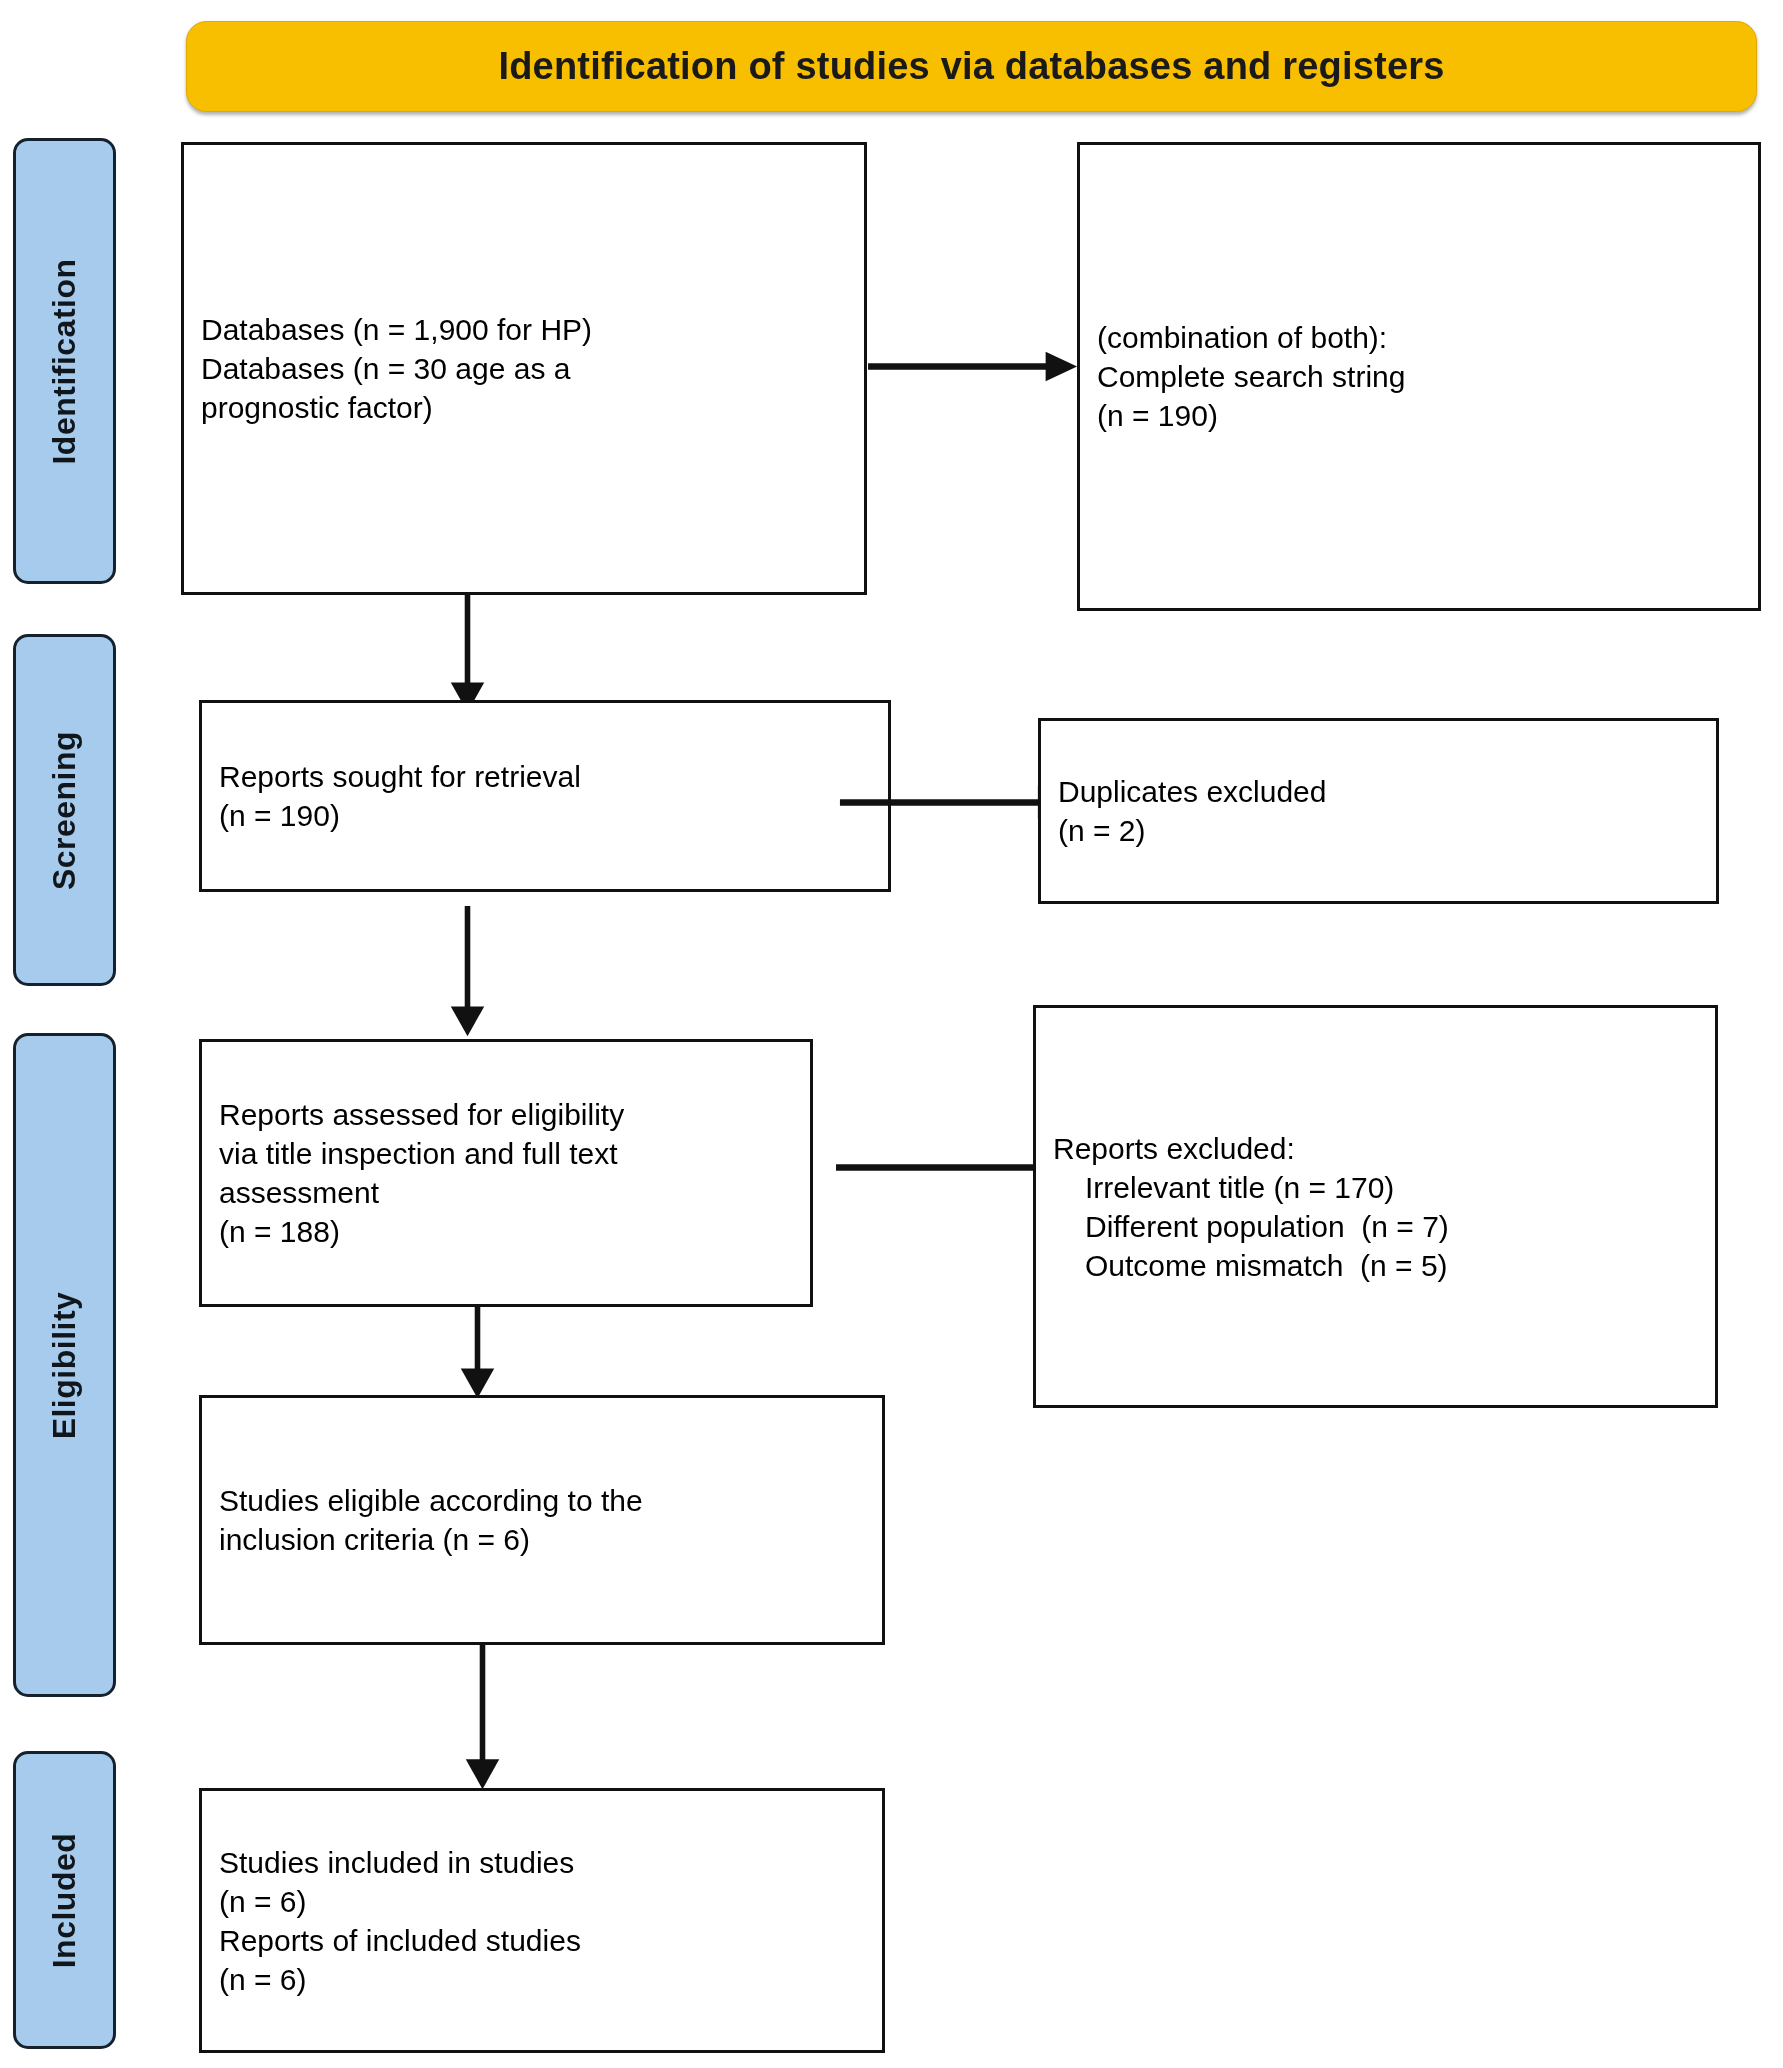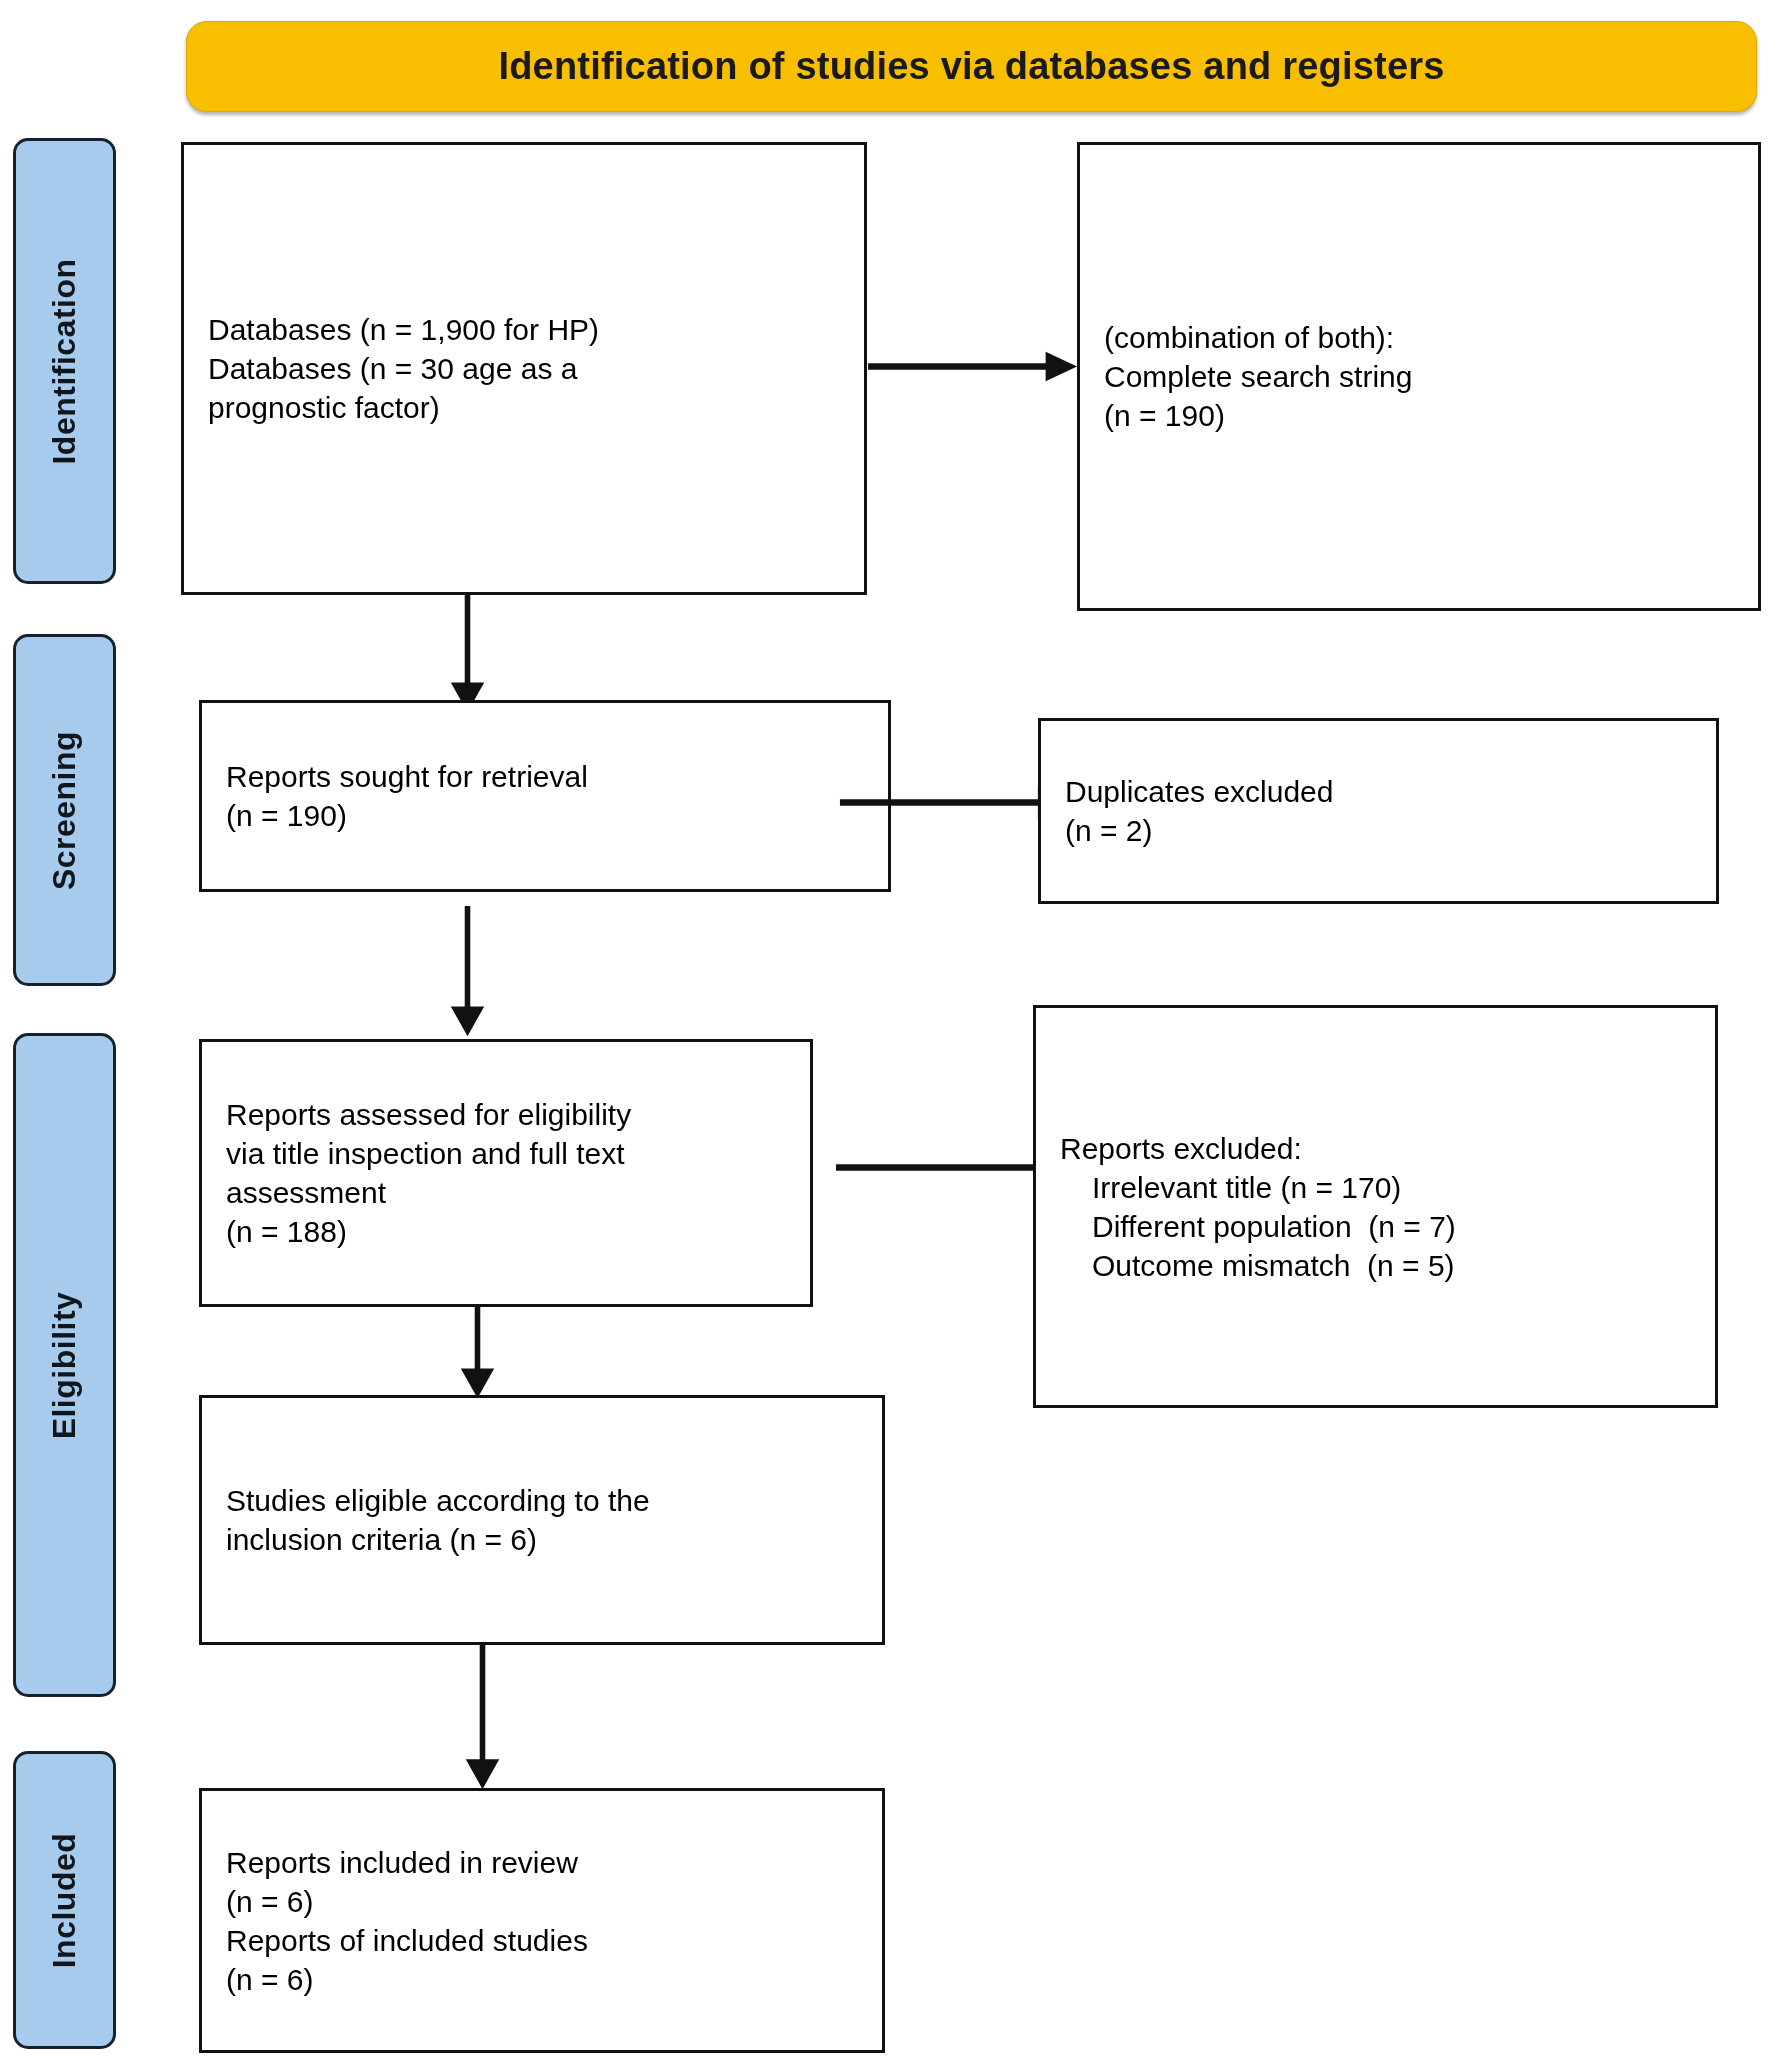--- a/index.html
+++ b/index.html
@@ -64,21 +64,21 @@
   .flow-box {
     position: absolute;
     background: #ffffff;
     border: 3.7px solid #111111;
     box-sizing: border-box;
     display: flex;
     flex-direction: column;
     justify-content: center;
   }
   .flow-box-text {
-    padding: 0 24px;
+    padding: 0 17px;
     font-size: 30px;
     line-height: 1.30;
     color: #000000;
   }
   .flow-line {
     display: block;
     white-space: pre;
   }
   .flow-line.indented {
     padding-left: 32px;
@@ -217,21 +217,21 @@
 
   <div class="conn" style="left:462px; top:1644px;">
     <svg width="41" height="147" viewBox="0 0 44 158">
       <line x1="22" y1="0" x2="22" y2="128" stroke="#111111" stroke-width="6"></line>
       <polygon points="4,124 40,124 22,156" fill="#111111"></polygon>
     </svg>
   </div>
 
   <div class="flow-box" style="left:199px; top:1788px; width:686px; height:265px;">
     <div class="flow-box-text">
-      <span class="flow-line">Reports included in review</span>
+      <span class="flow-line">Studies included in studies</span>
       <span class="flow-line">(n = 6)</span>
       <span class="flow-line">Reports of included studies</span>
       <span class="flow-line">(n = 6)</span>
     </div>
   </div>
 
 </div>
 
 
 </body></html>

